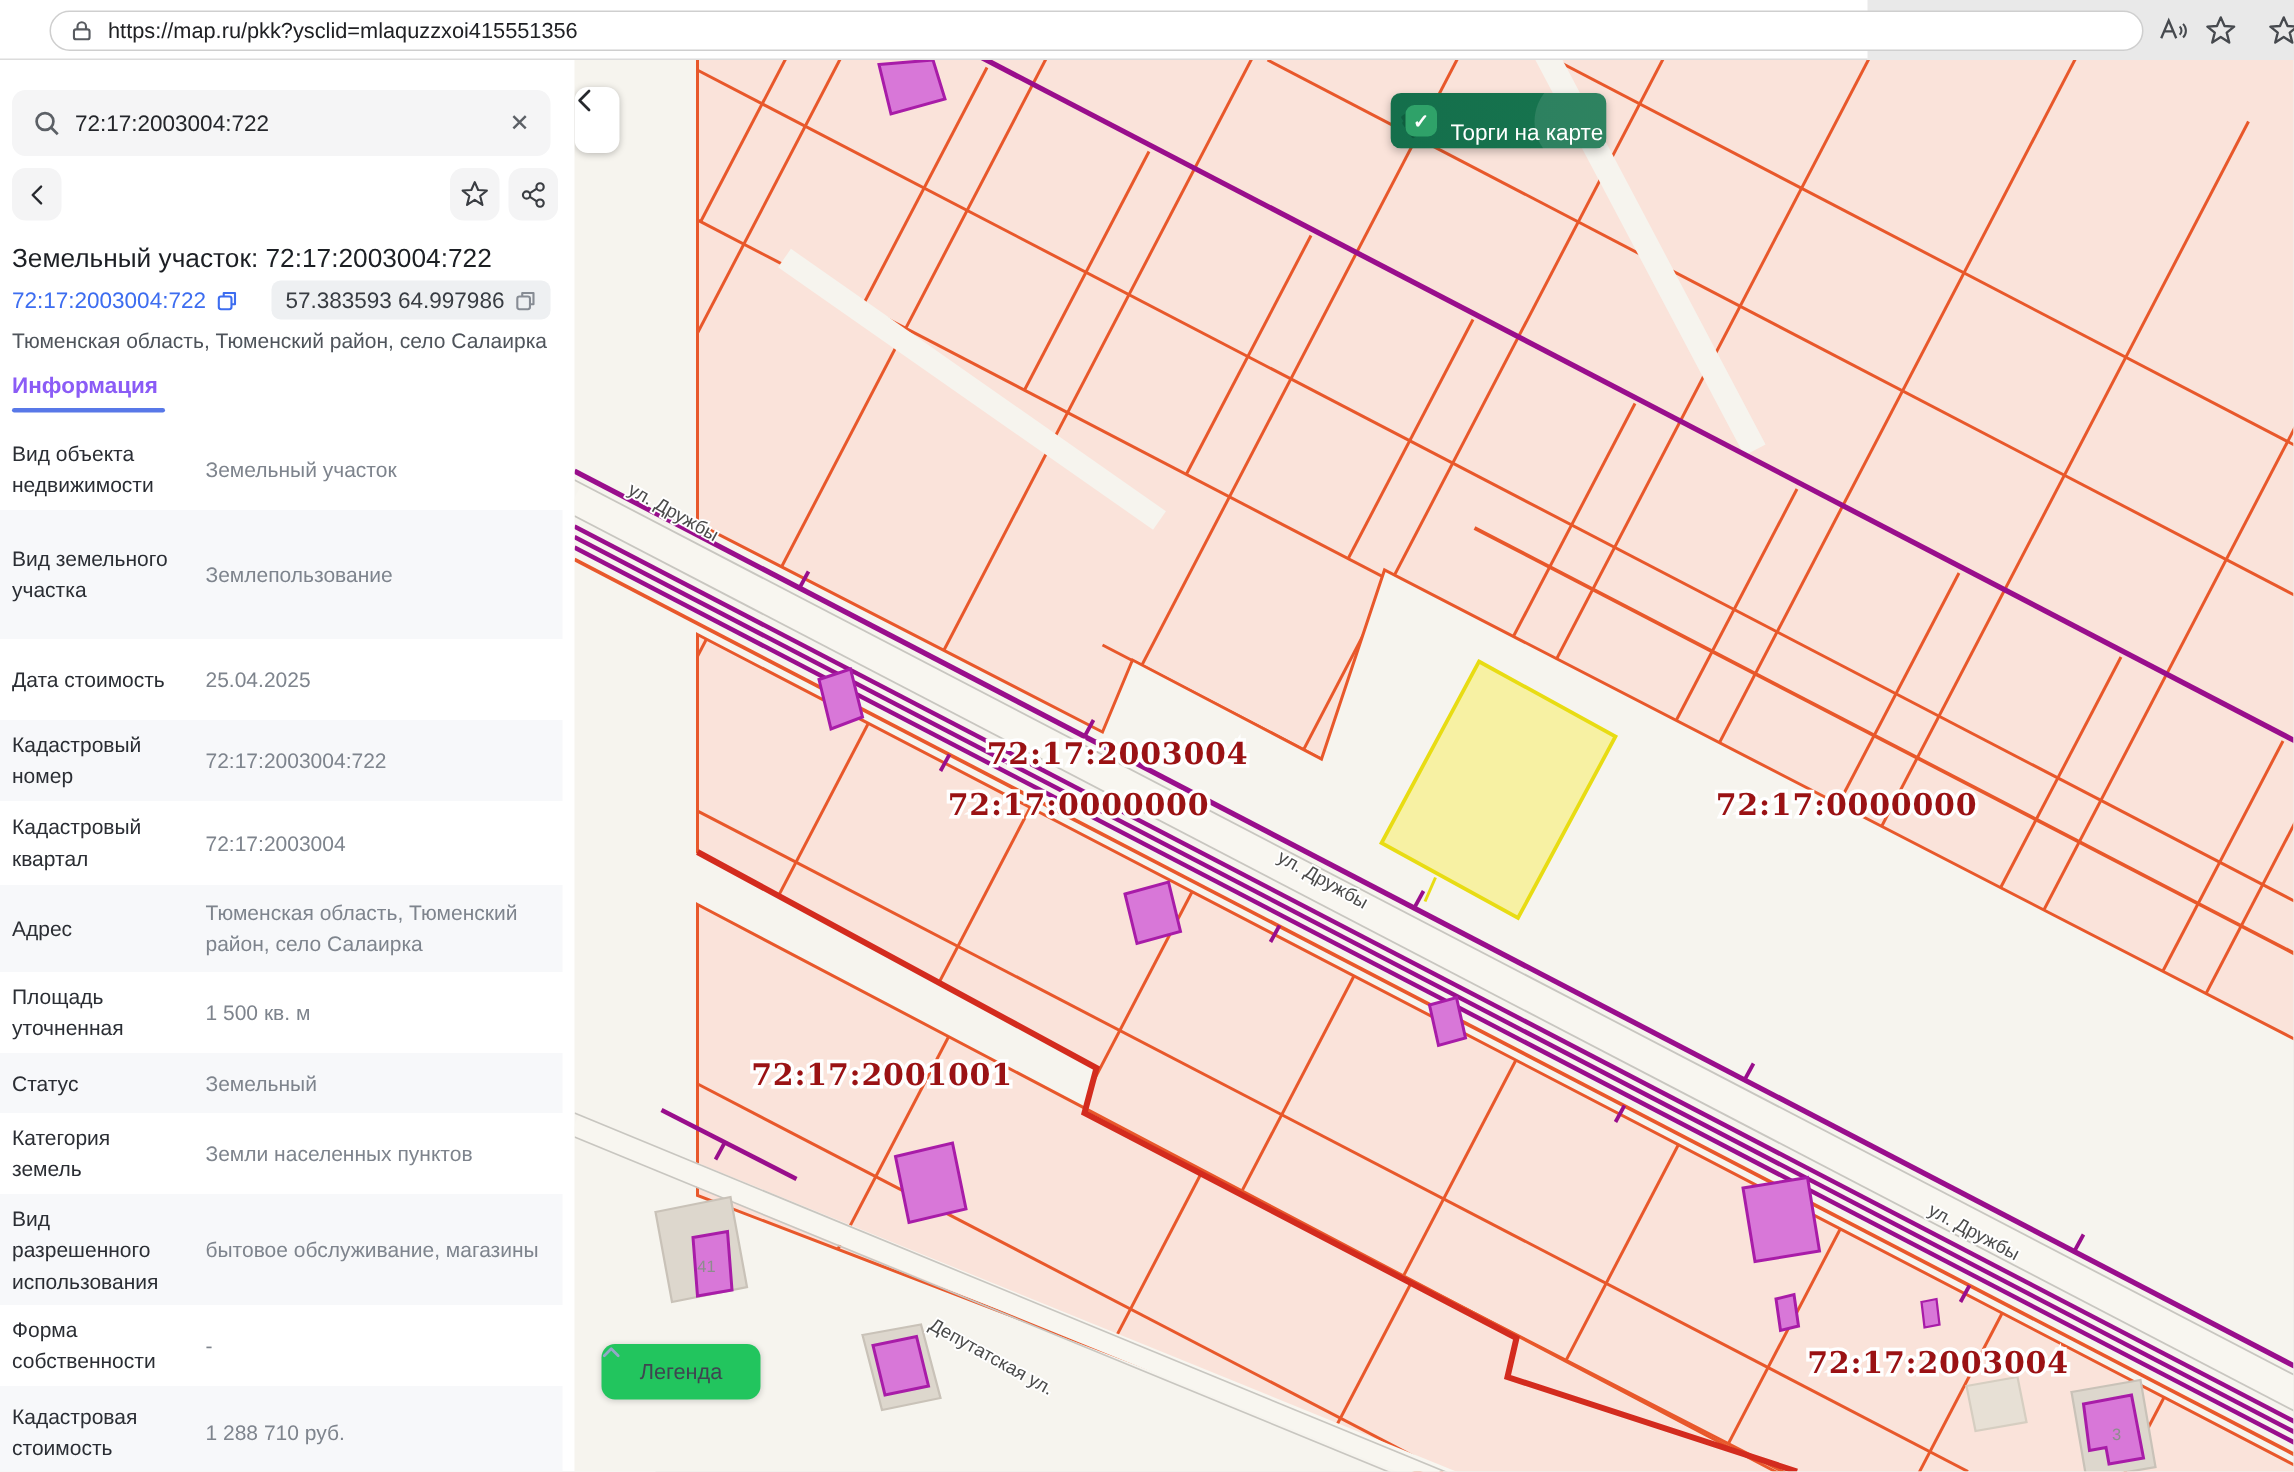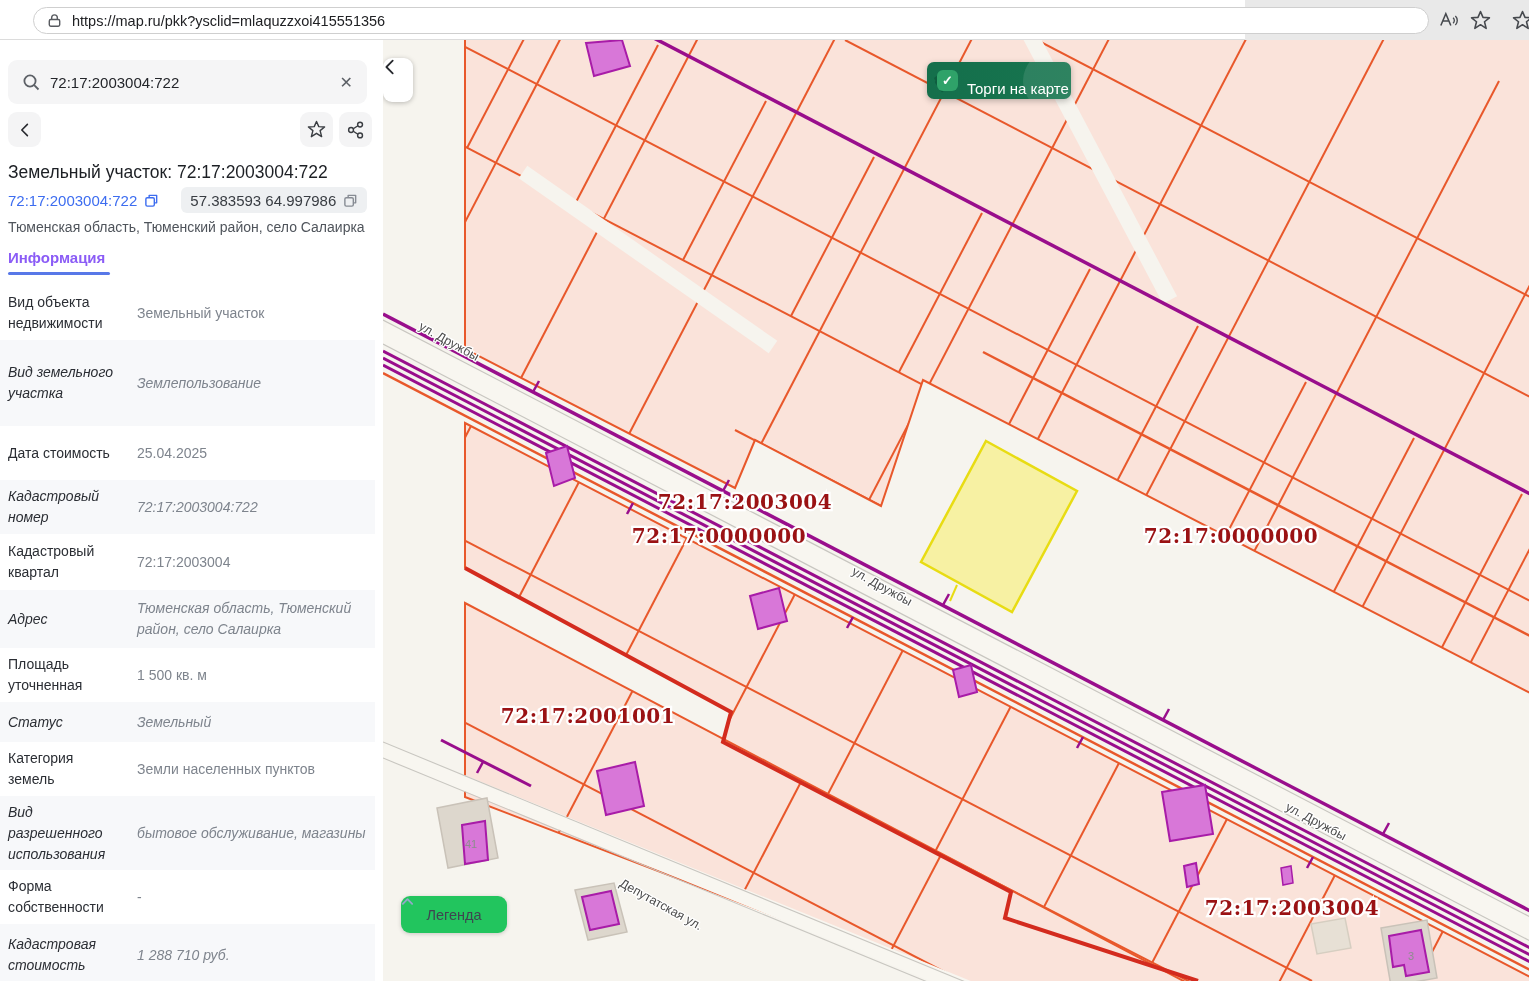--- a/index.html
+++ b/index.html
@@ -24,21 +24,21 @@
   .title{position:absolute;left:8px;top:122px;font-size:17.5px;font-weight:500;color:#1c1f24;}
   .linkrow{position:absolute;left:8px;top:147px;width:360px;height:26px;display:flex;align-items:center;}
   .cadlink{color:#3d6df0;font-size:15px;}
   .chip{margin-left:22px;background:#eef0f2;border-radius:6px;height:26px;display:flex;align-items:center;
     padding:0 9px;font-size:15px;color:#383c42;gap:7px;text-align:right;}
   .addr{position:absolute;left:8px;top:179px;font-size:14px;color:#4f545b;}
   .tab{position:absolute;left:8px;top:209px;font-size:15px;font-weight:700;color:#8b5cf6;}
   .tabline{position:absolute;left:8px;top:232px;width:102px;height:3px;background:#5878e8;border-radius:2px;}
   .table{position:absolute;left:0;top:246px;width:375px;}
   .row{display:flex;gap:15px;padding:0 8px;align-items:center;}
-  .row.alt{background:#f7f8fa;font-style:italic;}
+  .row.alt{background:#f7f8fa;}
   .row .lbl{width:114px;flex:none;color:#2b2e34;font-size:14px;line-height:1.5;}
   .row .val{color:#7e848d;font-size:14px;line-height:1.5;flex:1;}
   
   .map{position:absolute;left:383px;top:40px;width:1146px;height:941px;background:#f6f4ee;overflow:hidden;}
   .map svg{position:absolute;left:0;top:0;}
   .collapse-btn{position:absolute;left:0;top:18px;width:30px;height:44px;background:#fff;
     border-radius:9px;box-shadow:0 1px 5px rgba(0,0,0,.25);display:flex;align-items:center;
     justify-content:center;cursor:pointer;}
   .trades-btn{position:absolute;left:544px;top:22px;width:144px;height:37px;border-radius:7px;
     background:linear-gradient(100deg,#10654666 , #10654600),#17754f;background-color:#17754f;

